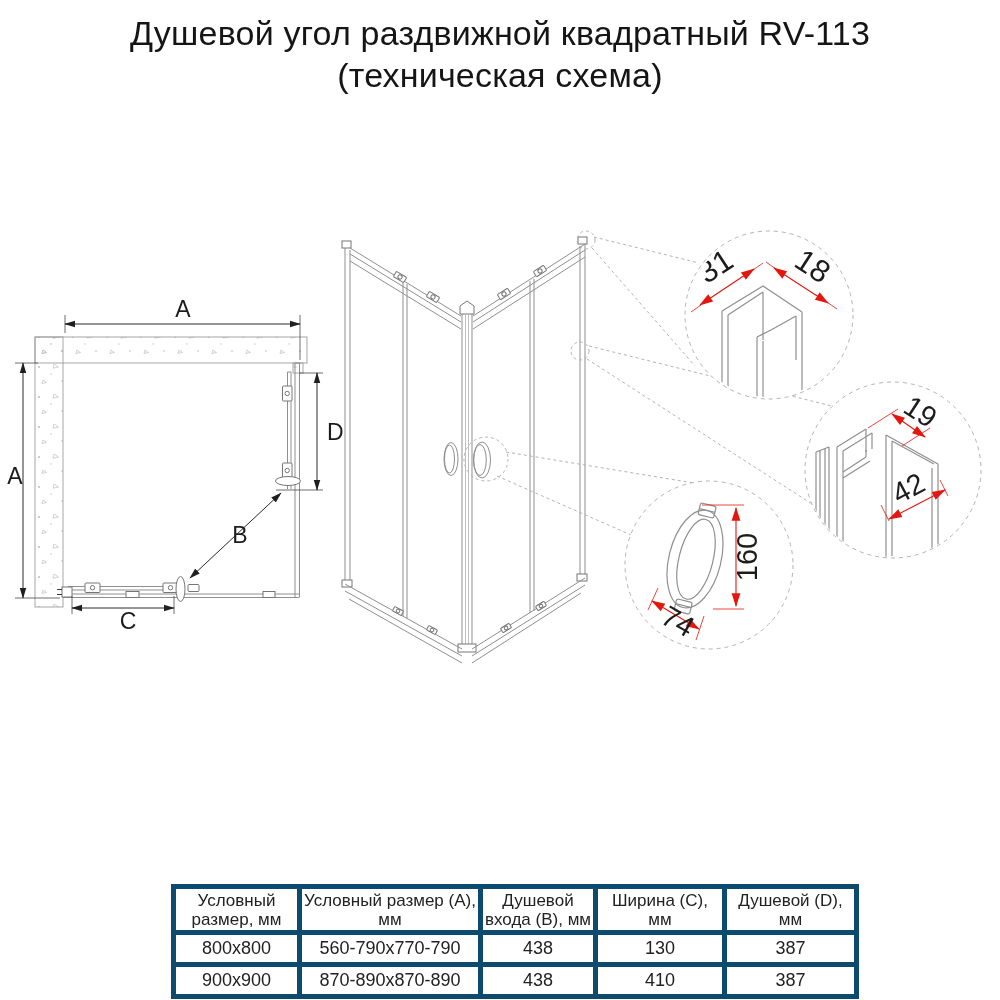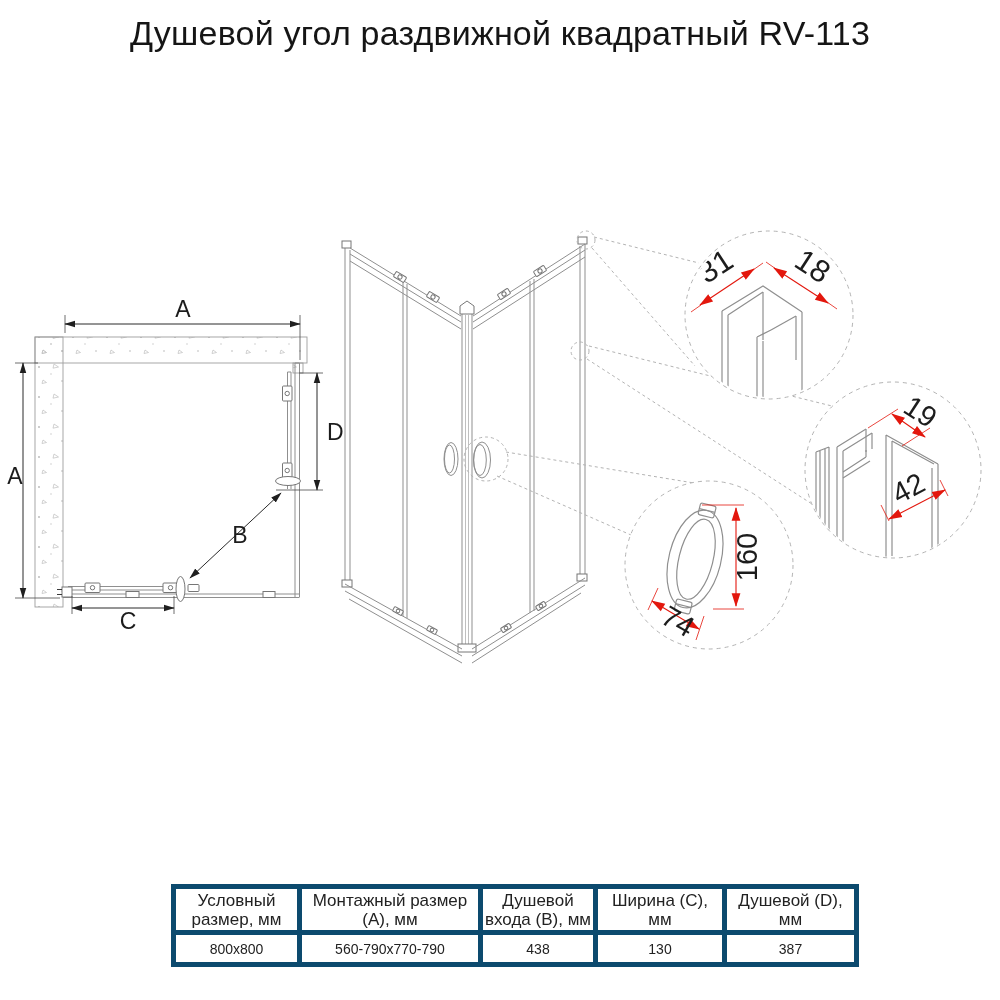--- a/index.html
+++ b/index.html
@@ -25,27 +25,28 @@
   .dotted{stroke:#b3b3b3;stroke-width:1;fill:none;stroke-dasharray:3 3;}
   .dcirc{stroke:#b3b3b3;stroke-width:1;fill:#ffffff;stroke-dasharray:4 4;}
   .profile{stroke:#8f8f8f;stroke-width:1.2;fill:none;}
   .wall{fill:url(#spk);stroke:#9d9d9d;stroke-width:.9;}
   .sizetable{
     position:absolute;left:171px;top:884px;width:683px;border-collapse:collapse;
     table-layout:fixed;text-align:center;color:#222;
   }
   .sizetable th,.sizetable td{border:5px solid #0c4a6e;padding:1px 2px;font-weight:400;}
   .sizetable th{height:39px;font-size:17px;line-height:19px;}
-  .sizetable td{height:25px;font-size:14px;}
+  .sizetable td{height:25px;font-size:18px;}
 </style>
 </head>
 <body>
 
 <div class="titlebox">
   <h1>Душевой угол раздвижной квадратный RV-113</h1>
+  <h1>(техническая схема)</h1>
 </div>
 
 <svg id="drawing" viewBox="0 0 1000 1000" width="1000" height="1000" aria-label="technical scheme">
   <defs>
     <pattern id="spk" width="34" height="30" patternUnits="userSpaceOnUse">
       <circle cx="5" cy="7" r="0.9" fill="#b5b5b5"></circle>
       <path d="M20 4 l4.5 3 l-5.5 1.2 z" fill="none" stroke="#bdbdbd" stroke-width="0.7"></path>
       <circle cx="28" cy="21" r="0.8" fill="#b5b5b5"></circle>
       <path d="M9 20 l3.5 2.5 l-4.5 1 z" fill="none" stroke="#bdbdbd" stroke-width="0.7"></path>
       <circle cx="17" cy="14" r="0.7" fill="#c2c2c2"></circle>
@@ -279,28 +280,35 @@
   <colgroup>
     <col style="width:126px">
       <col style="width:181px">
       <col style="width:115px">
     <col style="width:129px">
       <col style="width:132px">
   </colgroup>
   <thead>
     <tr>
       <th>Условный размер, мм</th>
-      <th>Монтажный размер (А), мм</th>
+      <th>Условный размер (А), мм</th>
       <th>Душевой входа (В), мм</th>
       <th>Ширина (С), мм</th>
       <th>Душевой (D), мм</th>
     </tr>
   </thead>
   <tbody>
     <tr>
       <td>800х800</td>
       <td>560-790х770-790</td>
       <td>438</td>
       <td>130</td>
       <td>387</td>
     </tr>
+    <tr>
+      <td>900х900</td>
+      <td>870-890х870-890</td>
+      <td>438</td>
+      <td>410</td>
+      <td>387</td>
+    </tr>
   </tbody>
 </table>
 
 </body></html>

